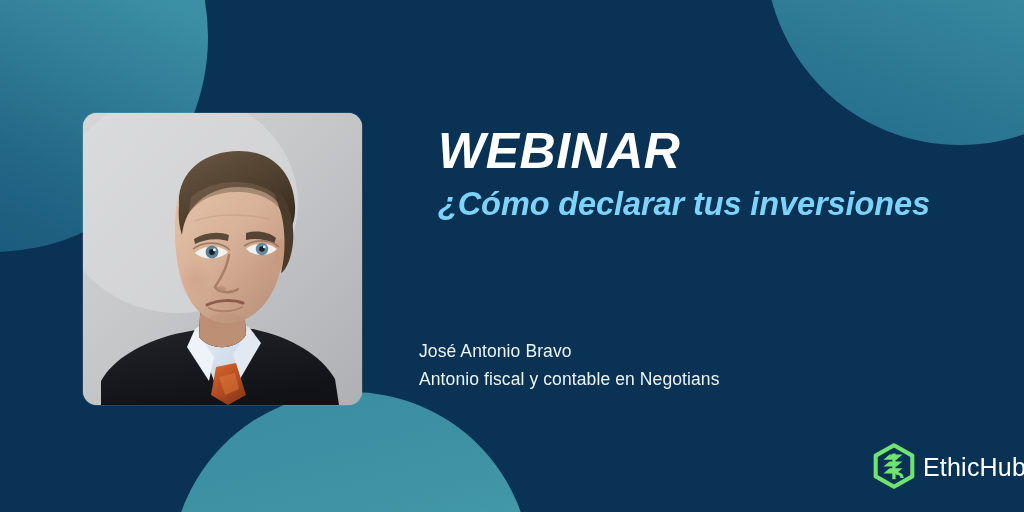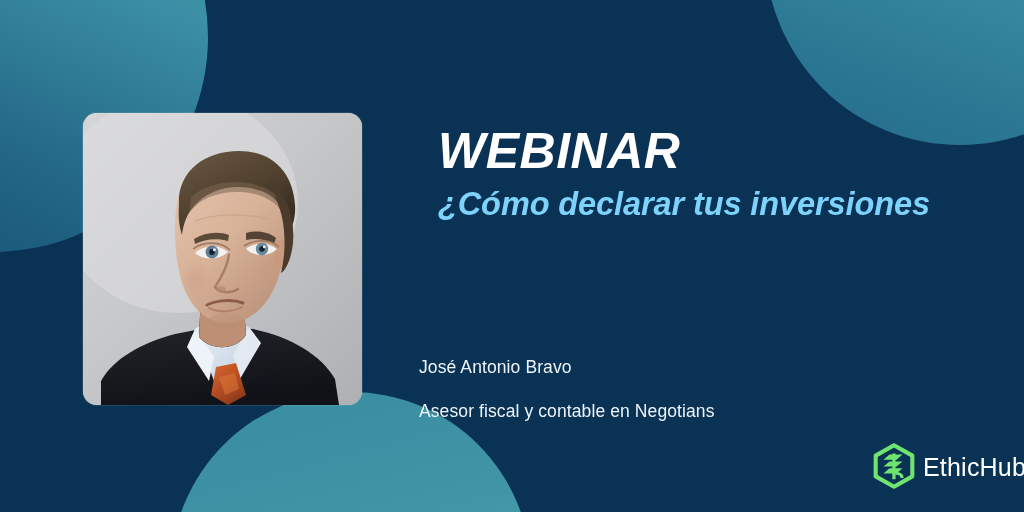--- a/index.html
+++ b/index.html
@@ -108,21 +108,20 @@
     width: 560px;
   }
   .speaker-line {
     display: block;
     font-size: 17.5px;
     font-weight: normal;
     color: #eef4f8;
     line-height: 1.58;
     letter-spacing: 0.1px;
     white-space: nowrap;
-    margin-top: 16px;
   }
 
   
   #logo {
     position: absolute;
     left: 872px;
     top: 443px;
     display: flex;
     align-items: center;
     gap: 7px;
@@ -252,21 +251,21 @@
 
   <div id="text-block">
     <h1 id="webinar-title">WEBINAR</h1>
     <h2 id="webinar-subtitle">
       <span class="sub-line">¿Cómo declarar tus inversiones</span>
     </h2>
   </div>
 
   <div id="speaker-block">
     <span class="speaker-line">José Antonio Bravo</span>
-    <span class="speaker-line">Asesor fiscal y contable en Negotians</span>
+    <span class="speaker-line">Antonio fiscal y contable en Negotians</span>
   </div>
 
   <div id="logo">
     <svg id="logo-mark" viewBox="0 0 44 46">
       <path d="M22 2.2 L40.3 12.6 L40.3 33.4 L22 43.8 L3.7 33.4 L3.7 12.6 Z" fill="none" stroke="#6fe46f" stroke-width="4.1" stroke-linejoin="round"></path>
       <path d="M11.5 16.8 L24.5 16.8 L30.5 11.6 L17.5 11.6 Z" fill="#6fe46f"></path>
       <path d="M11.5 23.6 L24.5 23.6 L30.5 18.4 L17.5 18.4 Z" fill="#6fe46f"></path>
       <path d="M11.5 30.4 L24.5 30.4 L30.5 25.2 L17.5 25.2 Z" fill="#6fe46f"></path>
       <path d="M20.3 10.5 L23.6 10.5 L23.6 36.2 L20.3 36.2 Z" fill="#6fe46f"></path>
       <path d="M23.6 29.0 C 29.6 29.0 31.6 31.4 31.6 35.0 L28.4 35.0 C 28.4 32.6 27.2 31.8 23.6 31.8 Z" fill="#6fe46f"></path>

